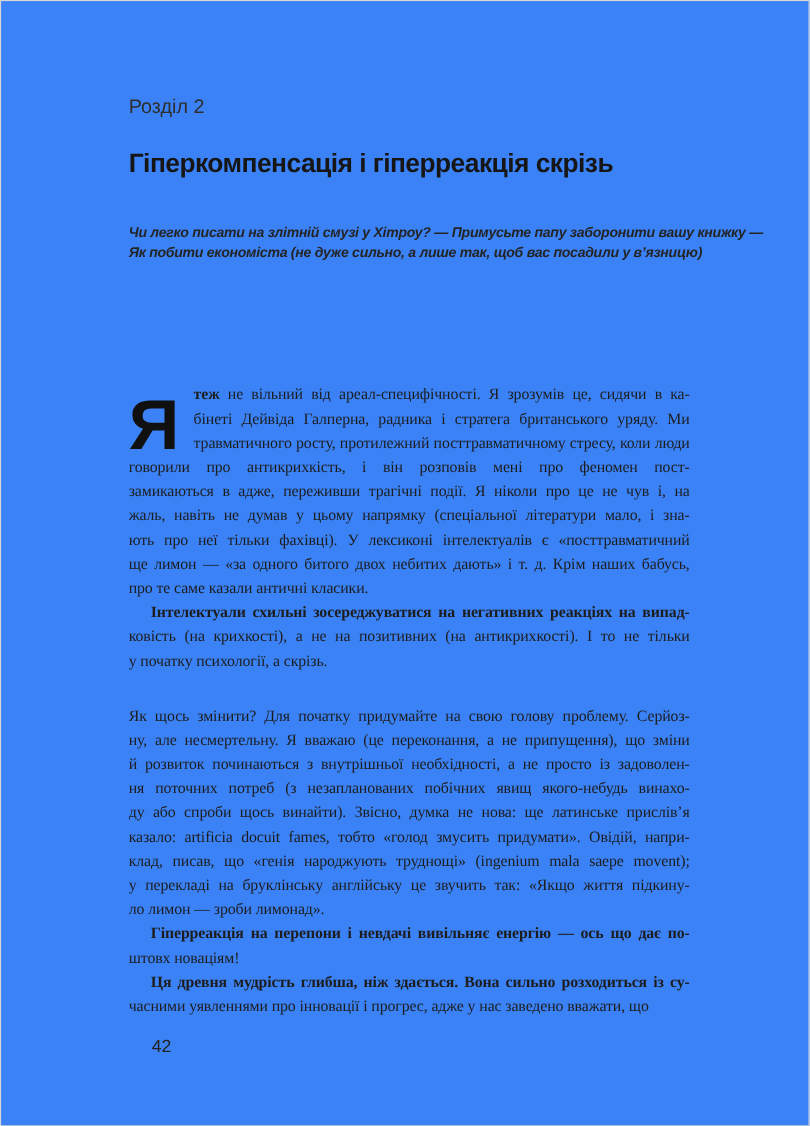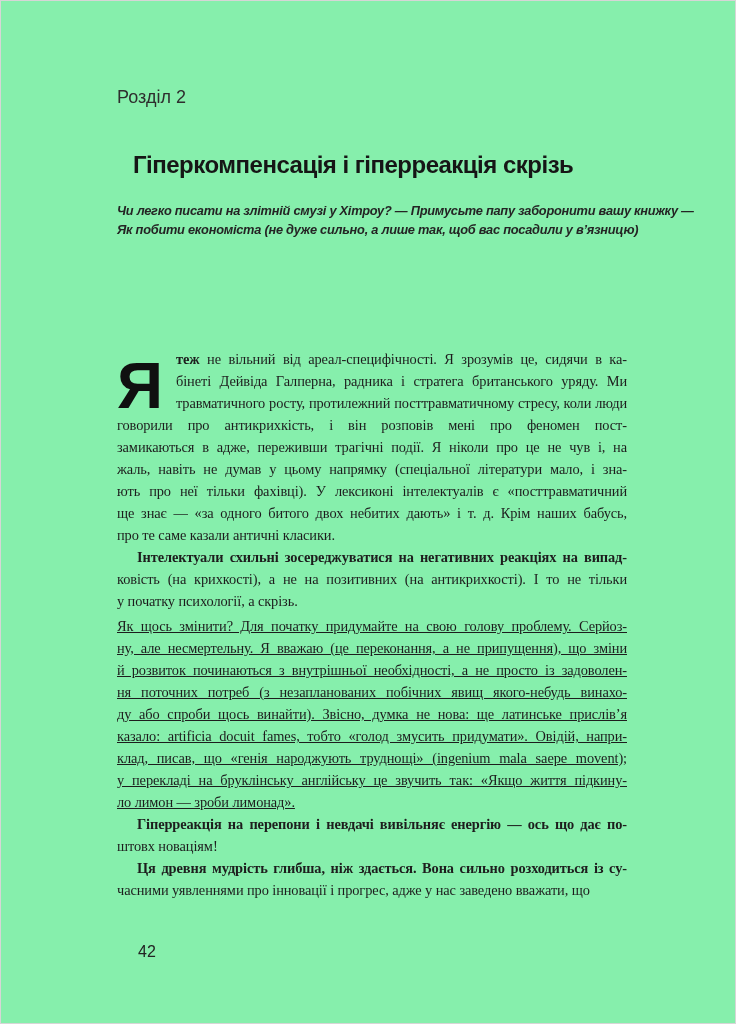--- a/index.html
+++ b/index.html
@@ -5,21 +5,21 @@
   html, body {
     margin: 0;
     padding: 0;
     background: #ffffff;
   }
   .page {
     position: relative;
     width: 736px;
     height: 1024px;
     box-sizing: border-box;
-    background: #86efac;
+    background: #3b82f6;
     border: 1px solid #d6d6d6;
     overflow: hidden;
     color: #1c1c1c;
   }
   .content {
     position: absolute;
     left: 116px;
     top: 0;
     width: 510px;
     height: 1024px;
@@ -28,21 +28,21 @@
     position: absolute;
     top: 86px;
     left: 0;
     font: 400 18px/1.2 "Liberation Sans", sans-serif;
     color: #2e2e2e;
   }
   .title {
     position: absolute;
     top: 133px;
     left: 0;
-    margin: 16px;
+    margin: 0;
     font: 700 24px/1.25 "Liberation Sans", sans-serif;
     letter-spacing: -0.5px;
     white-space: nowrap;
     color: #161616;
   }
   .epigraph {
     position: absolute;
     top: 200px;
     left: 0;
     font: italic 12.8px/19px "Liberation Sans", sans-serif;
@@ -66,21 +66,21 @@
   }
   .ln {
     text-align: justify;
     text-align-last: justify;
     height: 22px;
     overflow: hidden;
     letter-spacing: -0.1px;
   }
   .ln.last  { text-align-last: left; }
   .ln.first { text-indent: 20px; font-weight: bold; }
-  .para.gap { margin-top: 3px; text-decoration: underline; }
+  .para.gap { margin-top: 28px; }
   .lead { font-weight: 700; }
   .pagenum {
     position: absolute;
     left: 137px;
     top: 941px;
     font: 400 16px/1.2 "Liberation Sans", sans-serif;
     color: #232323;
   }
 </style>
 </head>
@@ -102,21 +102,21 @@
       <span class="dropcap">Я</span>
       <div>
           <div class="para">
             <div class="ln"><b class="lead">теж</b> не вільний від ареал-специфічності. Я зрозумів це, сидячи в ка-</div>
             <div class="ln">бінеті Дейвіда Галперна, радника і стратега британського уряду. Ми</div>
             <div class="ln">травматичного росту, протилежний посттравматичному стресу, коли люди</div>
             <div class="ln">говорили про антикрихкість, і він розповів мені про феномен пост-</div>
             <div class="ln">замикаються в адже, переживши трагічні події. Я ніколи про це не чув і, на</div>
             <div class="ln">жаль, навіть не думав у цьому напрямку (спеціальної літератури мало, і зна-</div>
             <div class="ln">ють про неї тільки фахівці). У лексиконі інтелектуалів є «посттравматичний</div>
-            <div class="ln">ще знає — «за одного битого двох небитих дають» і т. д. Крім наших бабусь,</div>
+            <div class="ln">ще лимон — «за одного битого двох небитих дають» і т. д. Крім наших бабусь,</div>
             <div class="ln last">про те саме казали античні класики.</div>
           </div>
           <div class="para">
             <div class="ln first">Інтелектуали схильні зосереджуватися на негативних реакціях на випад-</div>
             <div class="ln">ковість (на крихкості), а не на позитивних (на антикрихкості). І то не тільки</div>
             <div class="ln last">у початку психології, а скрізь.</div>
           </div>
           <div class="para gap">
             <div class="ln">Як щось змінити? Для початку придумайте на свою голову проблему. Серйоз-</div>
             <div class="ln">ну, але несмертельну. Я вважаю (це переконання, а не припущення), що зміни</div>

